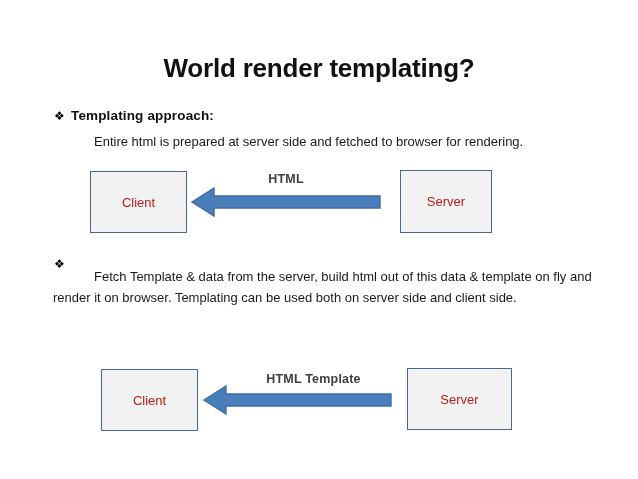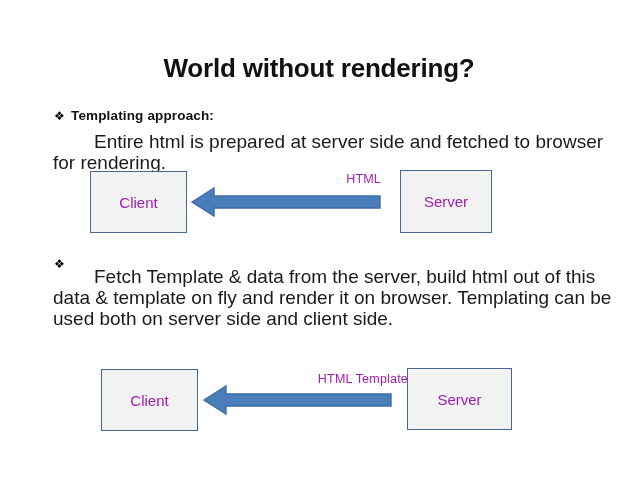--- a/index.html
+++ b/index.html
@@ -60,21 +60,21 @@
   .bullet-label {
     letter-spacing: 0.15px;
   }
 
   #bullet-traditional { left: 54px; top: 108px; }
   #bullet-templating  { left: 54px; top: 258px; }
 
   
   .body-para {
     position: absolute;
-    font-size: 19px;
+    font-size: 13px;
     line-height: 21px;
     color: #1a1a1a;
     text-align: left;
   }
   #para-traditional {
     left: 53px;
     top: 131px;
     width: 560px;
     text-indent: 41px;
   }
@@ -87,22 +87,22 @@
 
   
   .node-box {
     position: absolute;
     background: #f2f2f2;
     border: 1px solid #44688f;
     box-sizing: border-box;
     display: flex;
     align-items: center;
     justify-content: center;
-    font-size: 15px;
-    color: #a21caf;
+    font-size: 13px;
+    color: #b91c1c;
     font-family: "Liberation Sans", sans-serif;
   }
 
   
   #box-client-1 { left: 90px;  top: 171px; width: 97px;  height: 62px; }
   #box-server-1 { left: 400px; top: 170px; width: 92px;  height: 63px; }
 
   
   #box-client-2 { left: 101px; top: 369px; width: 97px;  height: 62px; }
   #box-server-2 { left: 407px; top: 368px; width: 105px; height: 62px; }
@@ -112,36 +112,36 @@
     position: absolute;
     display: block;
   }
   #arrow-1 { left: 191px; top: 186px; width: 190px; height: 32px; }
   #arrow-2 { left: 203px; top: 384px; width: 189px; height: 32px; }
 
   
   .arrow-label {
     position: absolute;
     font-size: 12.5px;
-    font-weight: normal;
-    color: #a21caf;
-    text-align: right;
+    font-weight: bold;
+    color: #404040;
+    text-align: center;
     white-space: nowrap;
     letter-spacing: 0.2px;
   }
   #label-html          { left: 191px; top: 172px; width: 190px; }
   #label-html-template { left: 219px; top: 372px; width: 189px; }
   #label-data          { left: 203px; top: 412px; width: 189px; }
 </style>
 </head>
 <body>
 
 <div class="slide">
 
-  <div class="slide-title">World without rendering?</div>
+  <div class="slide-title">World render templating?</div>
 
   <div class="bullet-row" id="bullet-traditional">
     <span class="bullet-glyph">❖</span>
     <span class="bullet-label">Templating  approach:</span>
   </div>
 
   <div class="body-para" id="para-traditional">Entire html is prepared at server side and fetched to browser for rendering.</div>
 
   <div class="node-box" id="box-client-1">Client</div>
 

